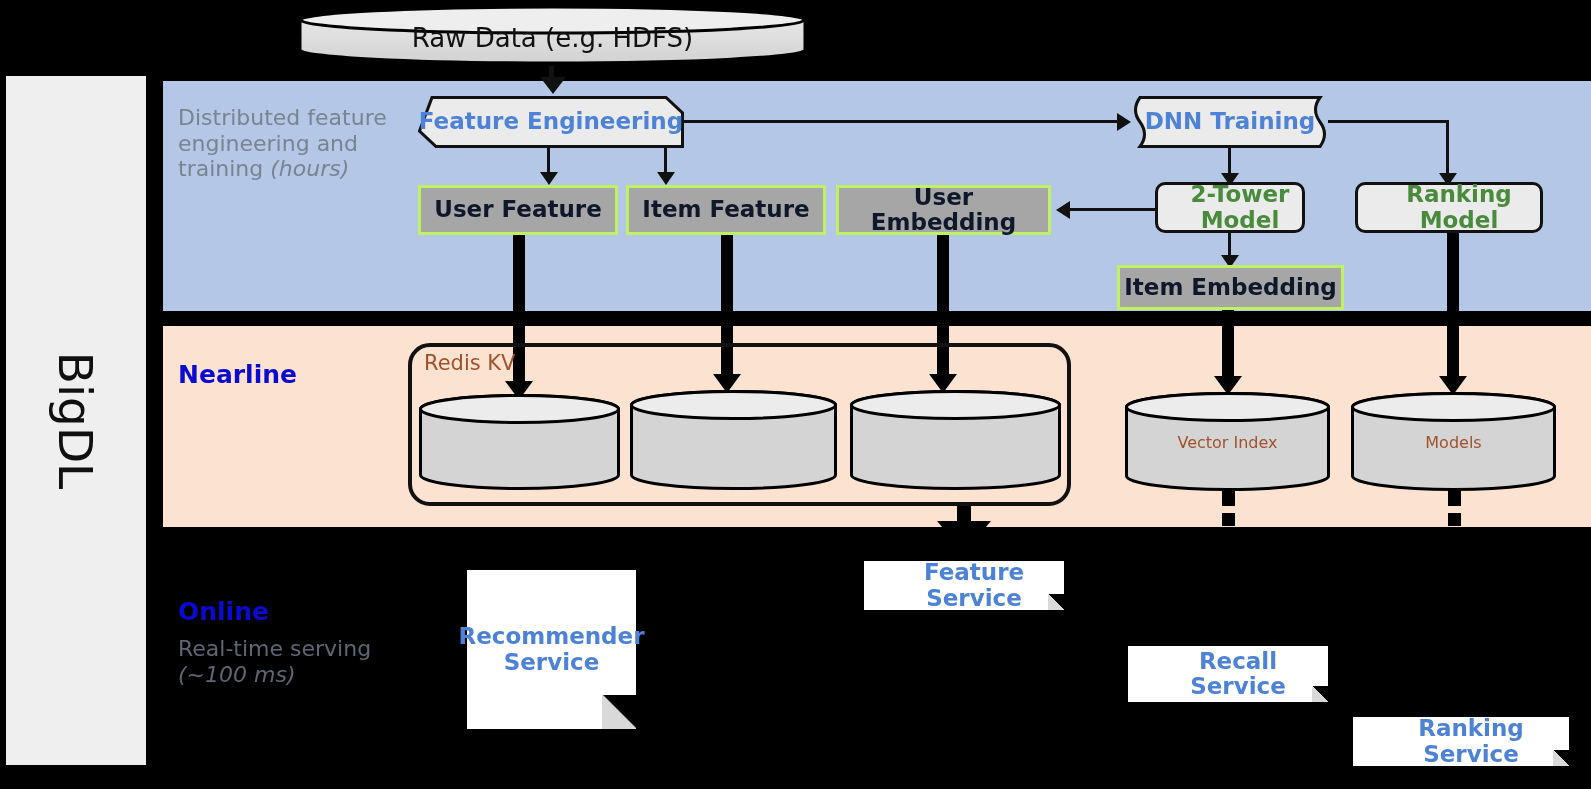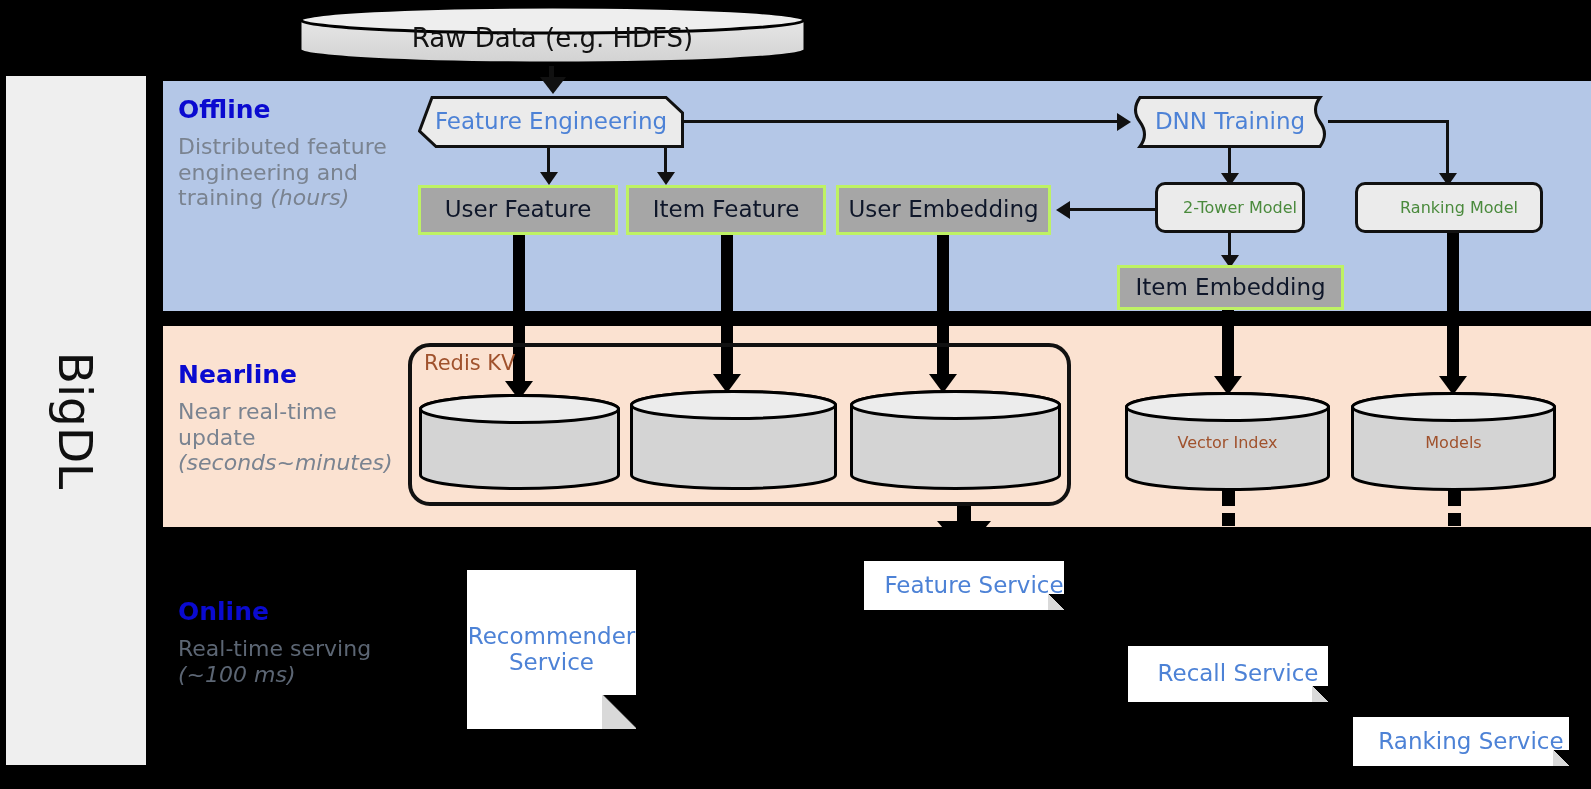--- a/index.html
+++ b/index.html
@@ -25,32 +25,32 @@
   .band-sub{font-size:22px;color:#7a8390;line-height:1.17;margin-top:10px;}
   .band-sub em{font-style:italic;}
   #offline-text{left:178px;top:95px;width:215px;}
   #nearline-text{left:178px;top:348px;width:230px;margin-top:12px;}
   #online-text{left:178px;top:597px;width:215px;}
   #online-text .band-sub{color:#5c6674;font-style:italic;}
   #online-text .band-sub .plain{font-style:normal;}
 
   
   .node{display:flex;align-items:center;justify-content:center;text-align:center;
-        line-height:1.1;}
+        line-height:1.1;font-weight:bold;}
 
   
   .cyl{position:absolute;}
   .cyl svg{position:absolute;left:0;top:0;}
   .cyl .cyl-txt{position:absolute;left:0;right:0;top:50%;transform:translateY(-45%);
                 text-align:center;font-size:16px;}
 
   
   .gbox{background:#a6a6a6;border:3px solid #bef264;font-size:23px;color:#0f172a;}
   .modelbox{background:#ebebeb;border:3px solid #111;border-radius:10px;
-            font-size:16px;color:#4a8a3c;padding-left:20px;}
+            font-size:23px;color:#4a8a3c;padding-left:20px;}
   .docbox{background:#fff;font-size:23px;color:#4d82d6;padding-left:20px;}
 
   
   .fold{position:absolute;right:0;bottom:0;width:16px;height:16px;
         background:linear-gradient(225deg,#000 0 49%,#d9d9d9 50% 100%);}
   .fold.big{width:34px;height:34px;
         background:linear-gradient(225deg,#000 0 46%,#111 46% 48%,#d9d9d9 49% 100%);}
 
   
   #redis-group{left:408px;top:343px;width:663px;height:163px;
@@ -76,26 +76,24 @@
 
 <div class="abs" id="bigdl-rail">
   <div id="bigdl-label">BigDL</div>
 </div>
 
 <div class="abs" id="offline-band"></div>
 <div class="abs" id="nearline-band"></div>
 <div class="abs" id="online-band"></div>
 
 <div class="abs" id="offline-text">
-  <div class="band-title">Offline</div>
   <div class="band-sub"><span>Distributed feature engineering and training </span><em>(hours)</em></div>
 </div>
 <div class="abs" id="nearline-text">
   <div class="band-title">Nearline</div>
-  <div class="band-sub"><span>Near real-time update </span><em>(seconds~minutes)</em></div>
 </div>
 <div class="abs" id="online-text">
   <div class="band-title">Online</div>
   <div class="band-sub"><span class="plain">Real-time serving </span><em>(~100 ms)</em></div>
 </div>
 
 <div class="cyl" style="left:297px;top:4px;width:511px;height:62px;">
   <svg width="511" height="62" viewBox="0 0 511 62">
     <defs>
         <linearGradient id="gcyl" x1="0" y1="0" x2="0" y2="1">

